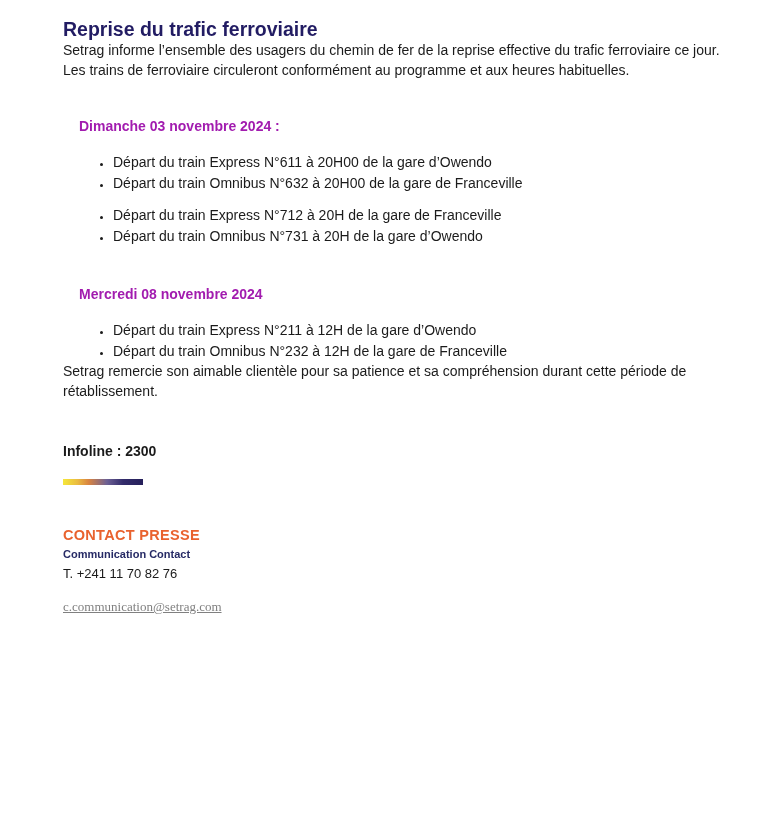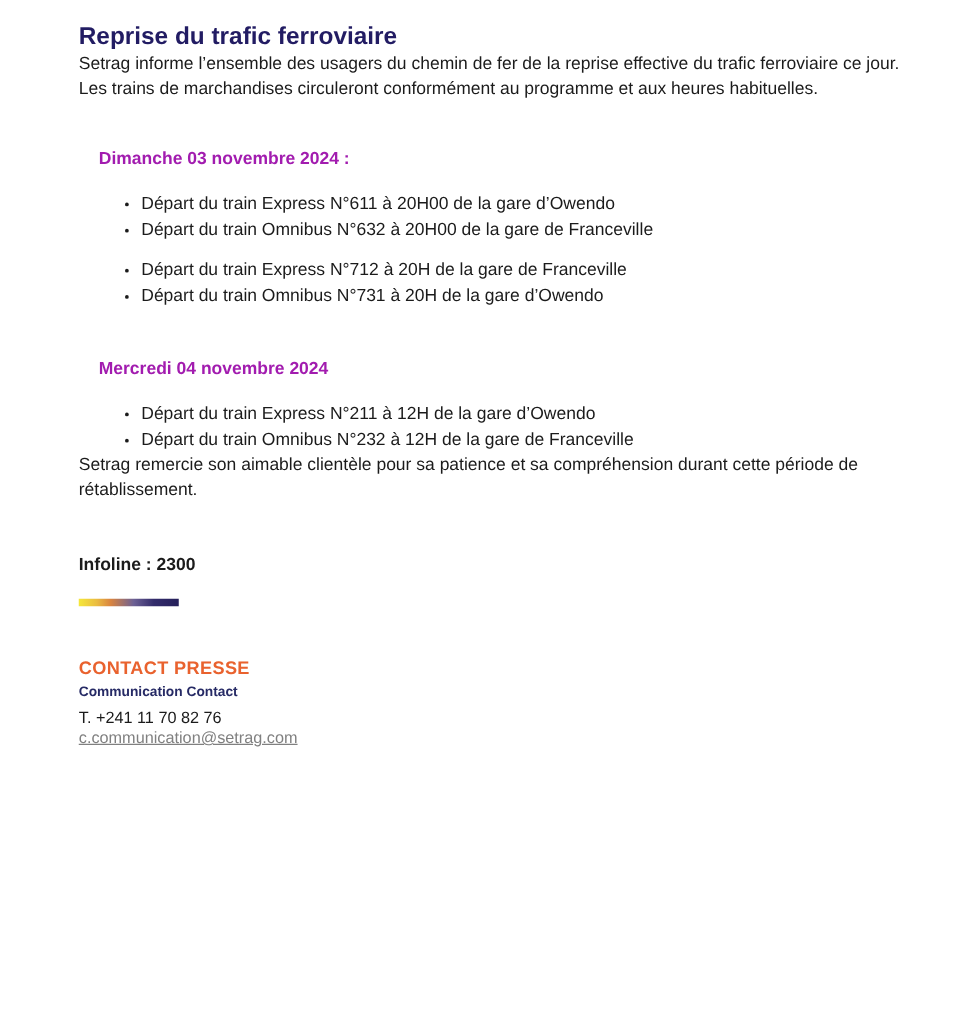--- a/index.html
+++ b/index.html
@@ -107,51 +107,52 @@
     color: #262a65;
   }
   .contact-phone {
     margin: 7px 0 0 0;
     font-size: 13px;
     line-height: 14px;
     color: #1b1b1b;
   }
   .contact-email {
     display: inline-block;
-    margin: 2px 0 0 0;
+    margin: 19px 0 0 0;
     font-size: 13px;
     line-height: 14px;
     color: #808080;
     text-decoration: underline;
     cursor: pointer;
+    font-family: Liberation Serif, serif;
   }
 </style>
 </head>
 <body>
 
 <div class="page">
   <div class="content">
 
     <h1 class="doc-title">Reprise du trafic ferroviaire</h1>
 
     <p class="body-text p-intro1">Setrag informe l’ensemble des usagers du chemin de fer de la reprise effective du trafic ferroviaire ce jour.</p>
-    <p class="body-text p-intro2">Les trains de marchandises circuleront conformément au programme et aux heures habituelles.</p>
+    <p class="body-text p-intro2">Les trains de ferroviaire circuleront conformément au programme et aux heures habituelles.</p>
 
     <p class="section-heading h-day1">Dimanche 03 novembre 2024 :</p>
     <ul class="departures">
       <li>Départ du train Express N°611 à 20H00 de la gare d’Owendo</li>
       <li>Départ du train Omnibus N°632 à 20H00 de la gare de Franceville</li>
     </ul>
 
     <ul class="departures">
       <li>Départ du train Express N°712 à 20H de la gare de Franceville</li>
       <li>Départ du train Omnibus N°731 à 20H de la gare d’Owendo</li>
     </ul>
 
-    <p class="section-heading h-day3">Mercredi 04 novembre 2024</p>
+    <p class="section-heading h-day3">Mercredi 08 novembre 2024</p>
     <ul class="departures">
       <li>Départ du train Express N°211 à 12H de la gare d’Owendo</li>
       <li>Départ du train Omnibus N°232 à 12H de la gare de Franceville</li>
     </ul>
 
     <p class="body-text p-closing">Setrag remercie son aimable clientèle pour sa patience et sa compréhension durant cette période de rétablissement.</p>
 
     <p class="infoline">Infoline : 2300</p>
 
     <div class="gradient-bar"></div>

